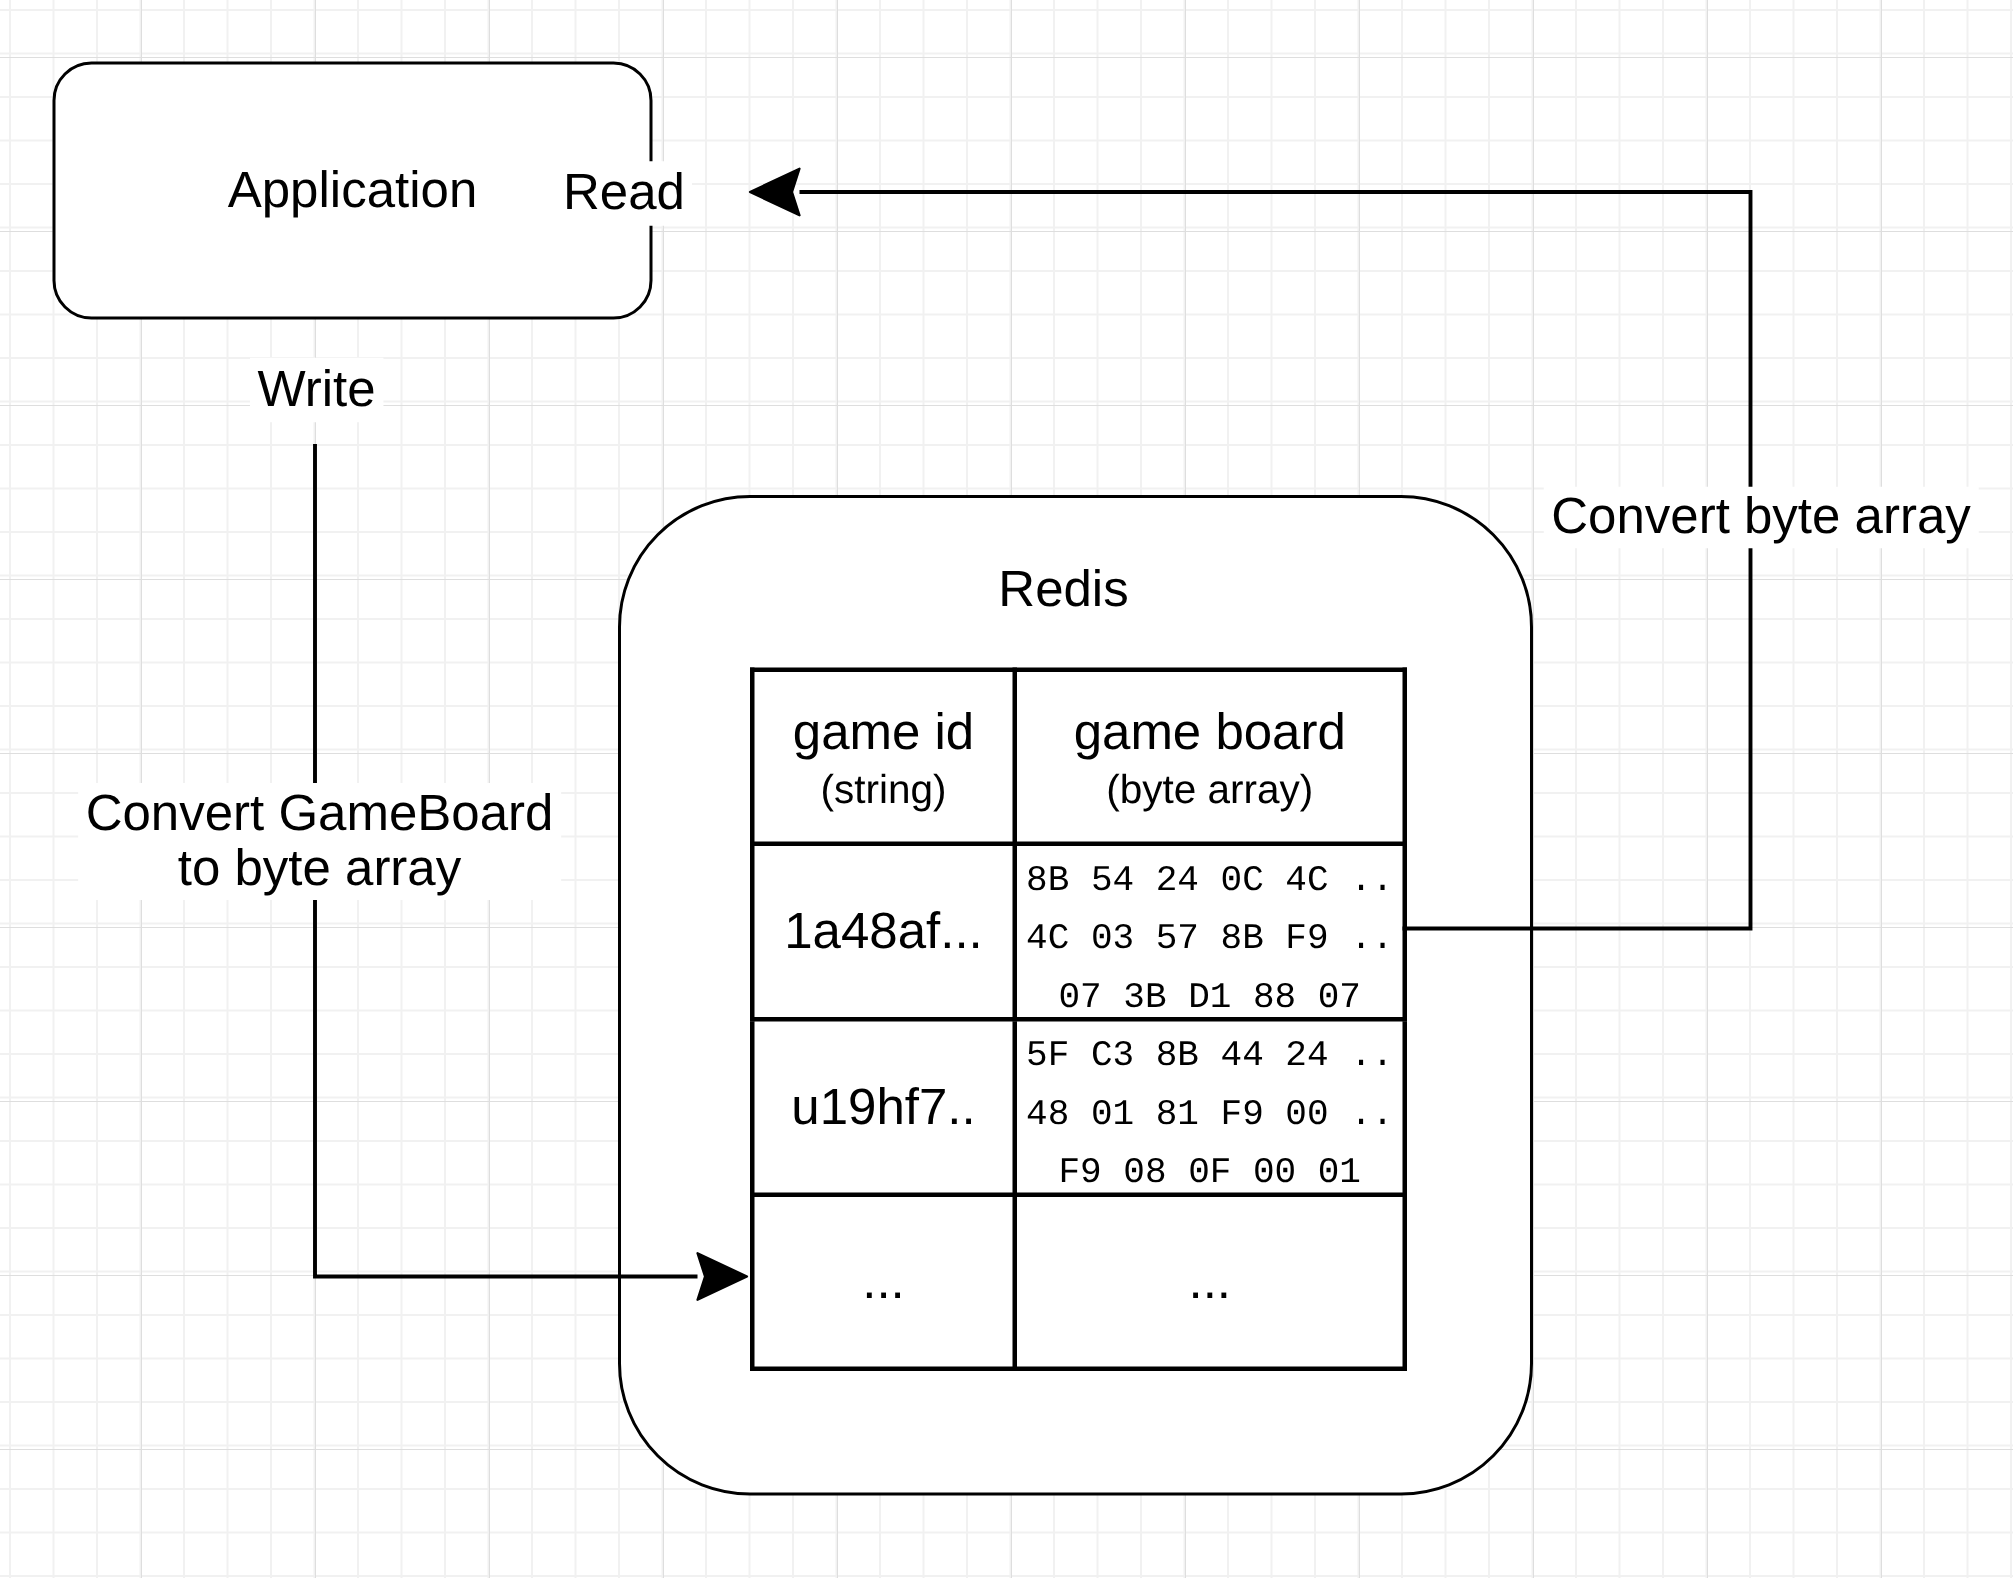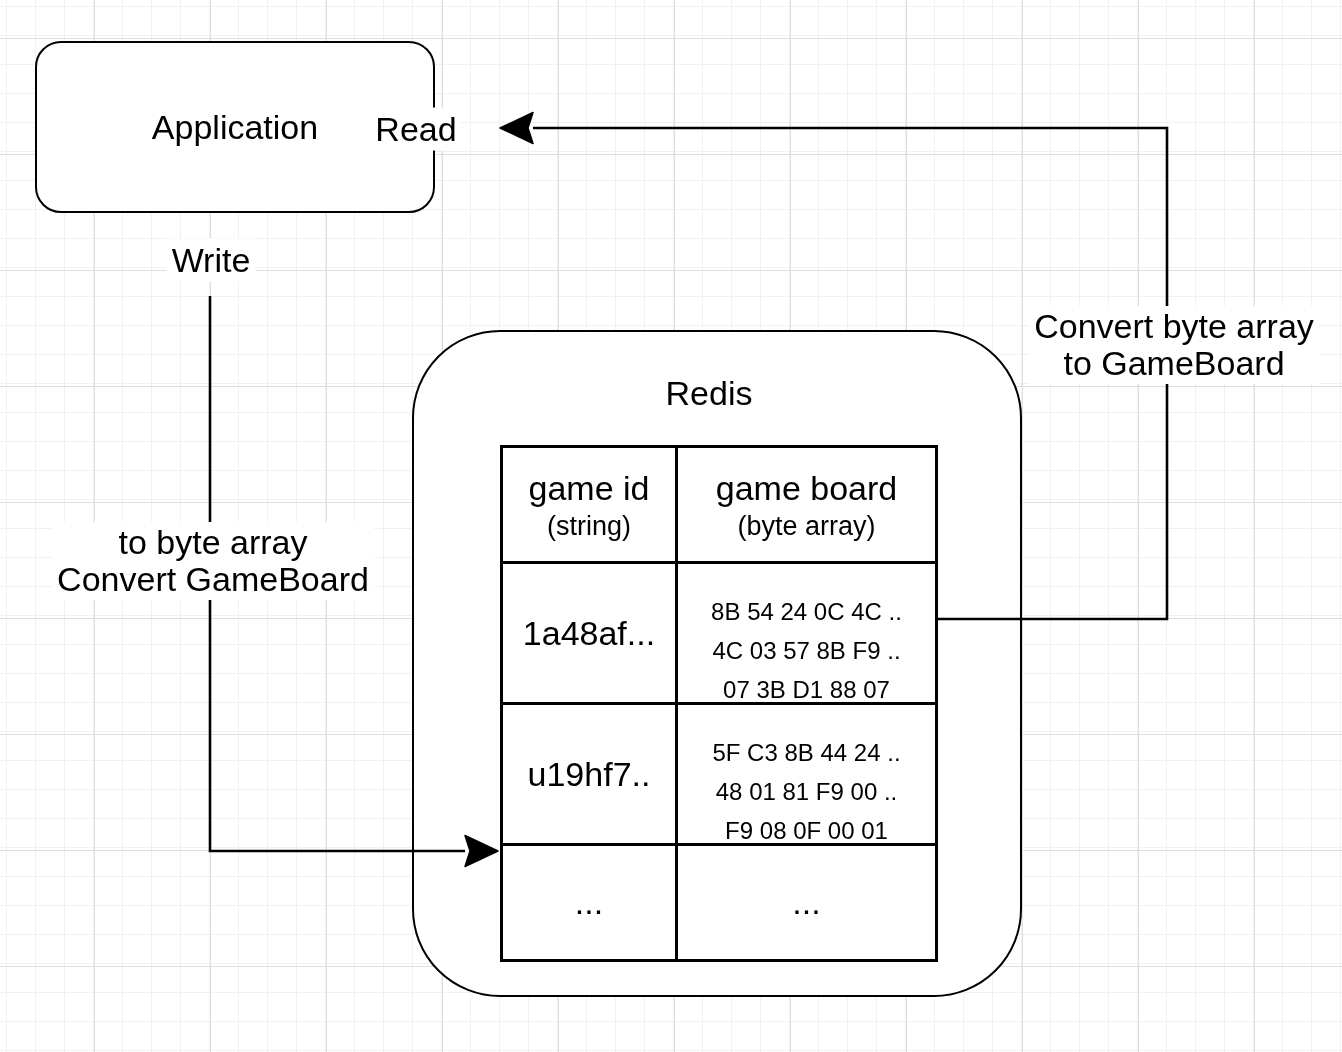--- a/index.html
+++ b/index.html
@@ -73,22 +73,23 @@
   .hdr-sub { font-size: 27px; line-height: 34px; }
   .id-cell {
     text-align: center;
     vertical-align: middle;
     font-size: 34px;
   }
   .bytes-cell { vertical-align: top; }
   .byte-clip {
     height: 110px;
     overflow: hidden;
-    padding-top: 28px;
+    padding-top: 4px;
     box-sizing: content-box;
+    font-family: Liberation Mono, monospace;
   }
   .byte-line {
     font-size: 24px;
     line-height: 39px;
     text-align: center;
     white-space: nowrap;
   }
   .ellipsis-cell {
     text-align: center;
     vertical-align: middle;
@@ -173,22 +174,21 @@
     <path d="M500 128 L533 112.5 L528 128 L533 143.5 Z" fill="#000000" stroke="#000000" stroke-width="1.5" stroke-linejoin="round"></path>
     <path d="M210 296 V851 H465" fill="none" stroke="#000000" stroke-width="2.6"></path>
     <path d="M498 851 L465 835.5 L470 851 L465 866.5 Z" fill="#000000" stroke="#000000" stroke-width="1.5" stroke-linejoin="round"></path>
   </svg>
 
   <div class="edge-label" style="left:416px; top:129px;">Read</div>
 
   <div class="edge-label" style="left:211px; top:260px;">Write</div>
 
   <div class="edge-label" style="left:213px; top:561px;">
+    <div class="lh36">Convert GameBoard</div>
     <div class="lh36">to byte array</div>
-    <div class="lh36">Convert GameBoard</div>
   </div>
 
   <div class="edge-label" style="left:1174px; top:345px;">
     <div class="lh36">Convert byte array</div>
-    <div class="lh36">to GameBoard</div>
   </div>
 
 </div>
 
 </body></html>

